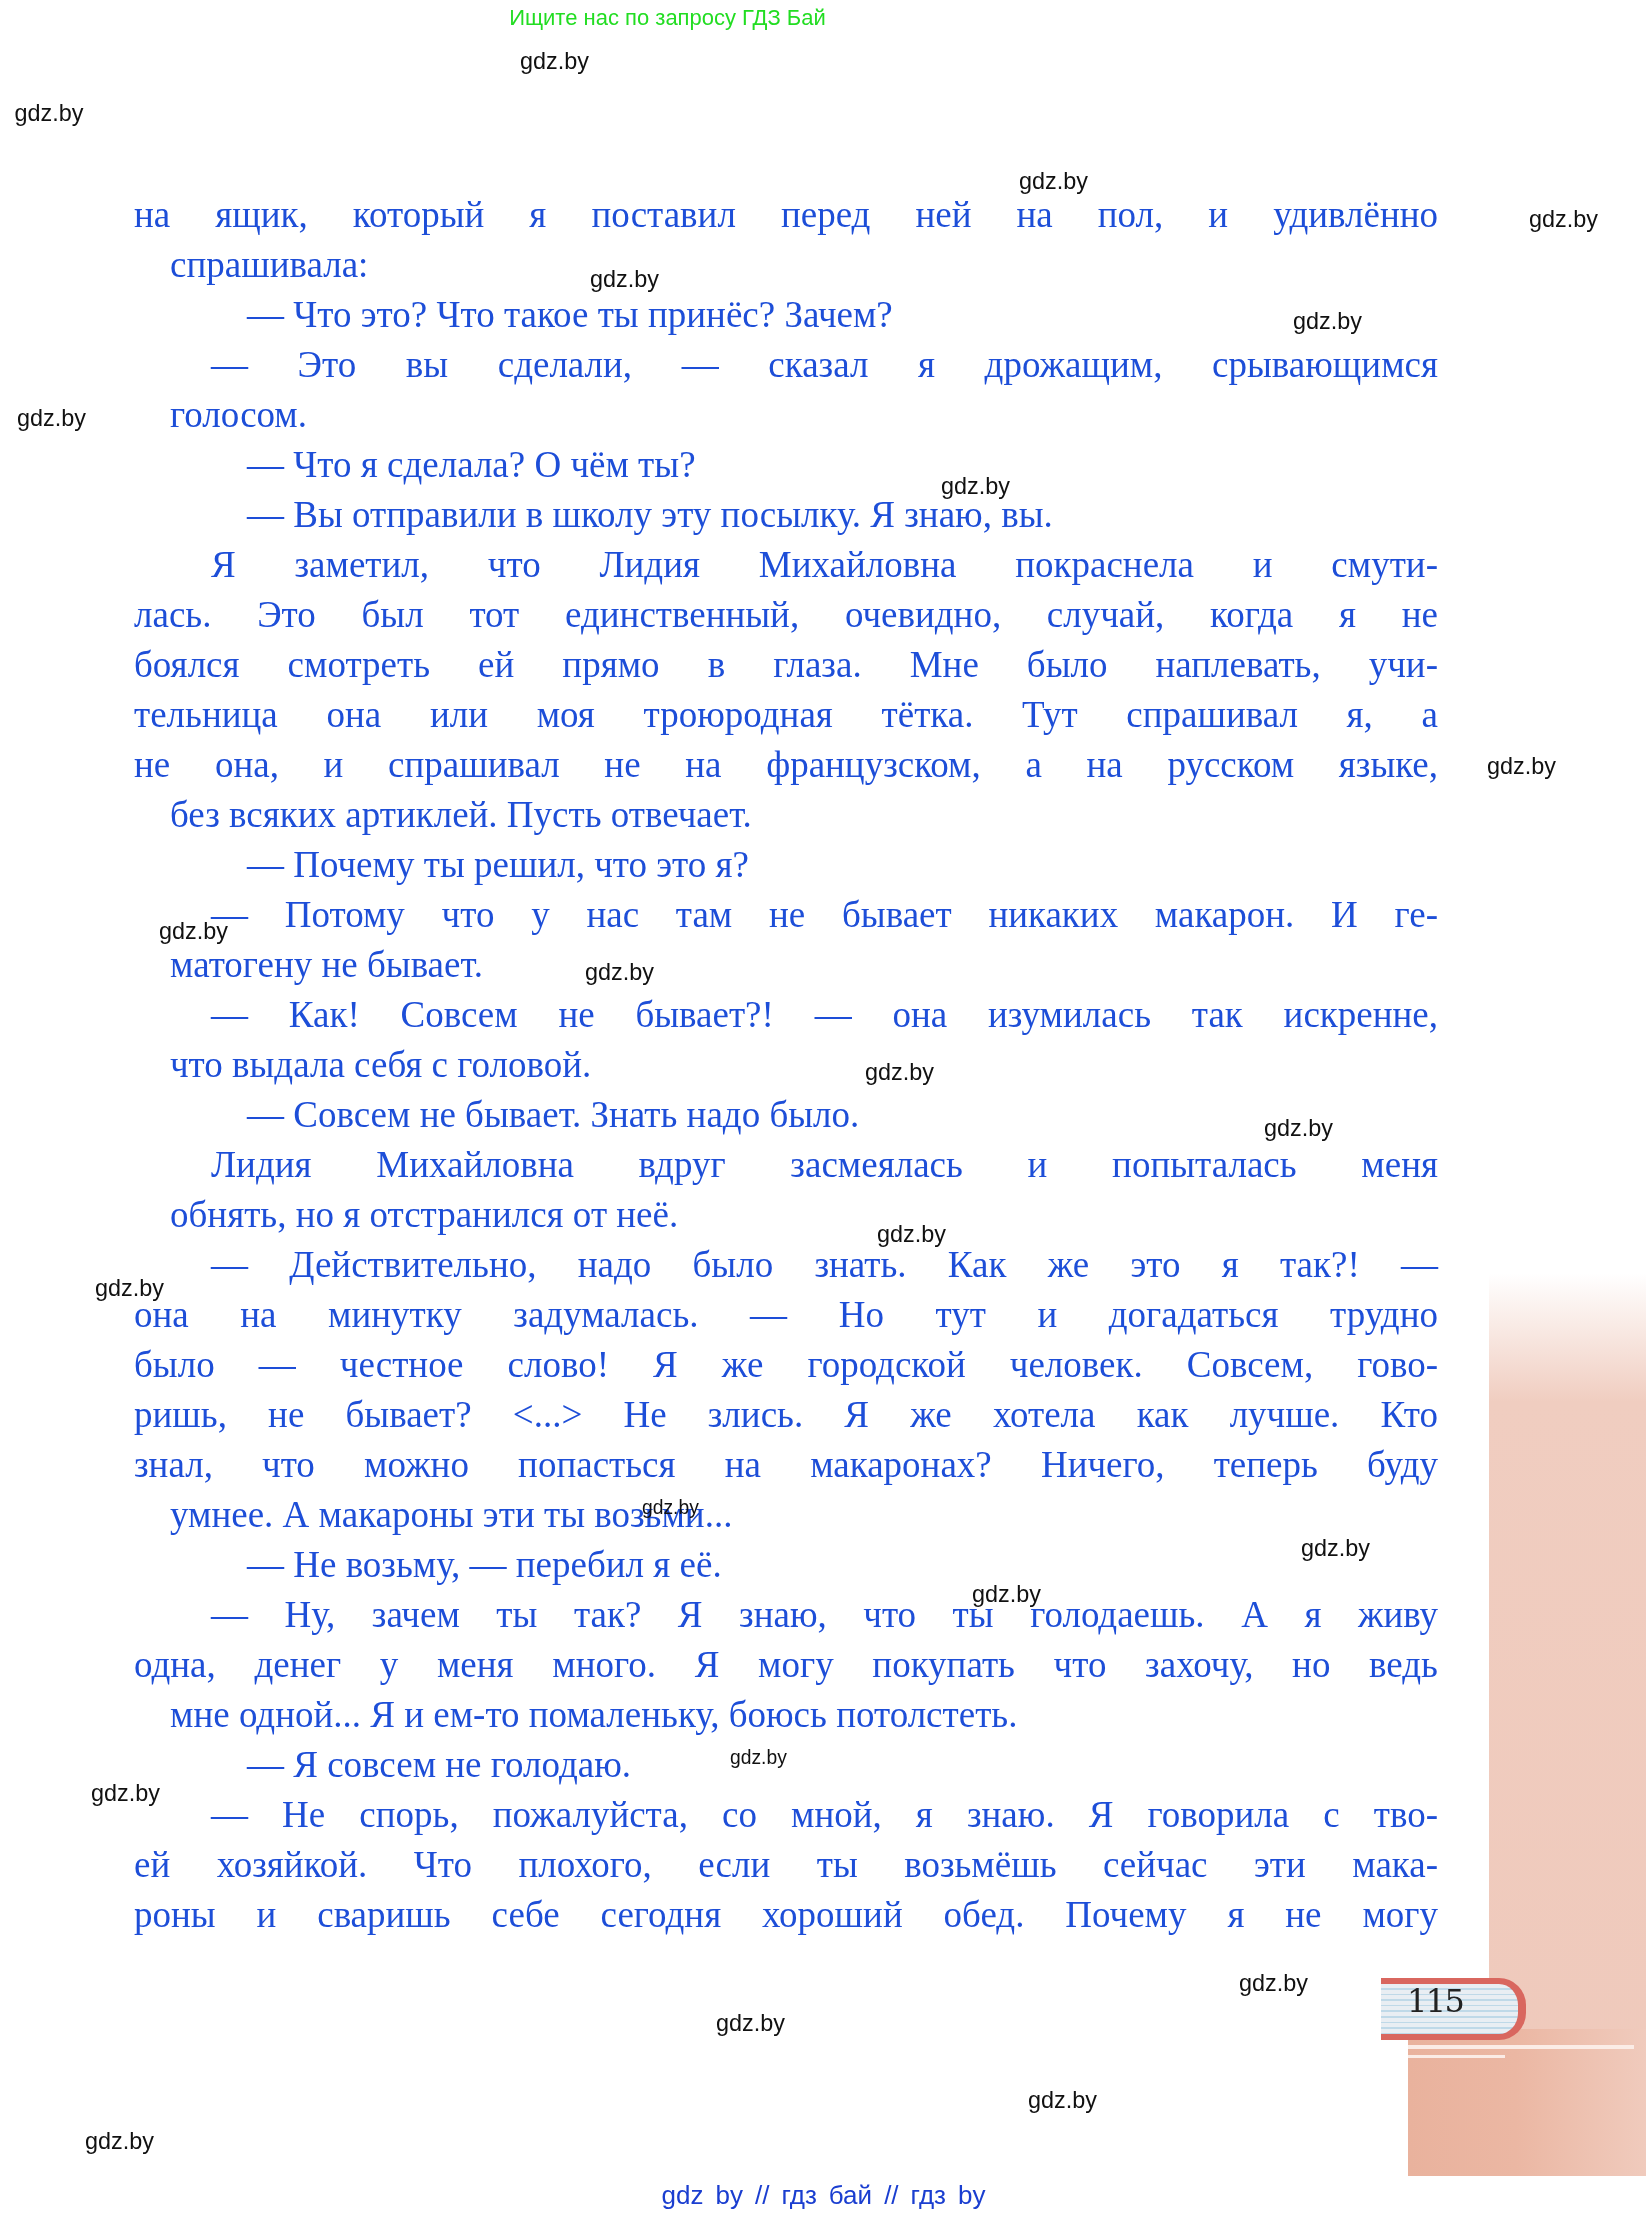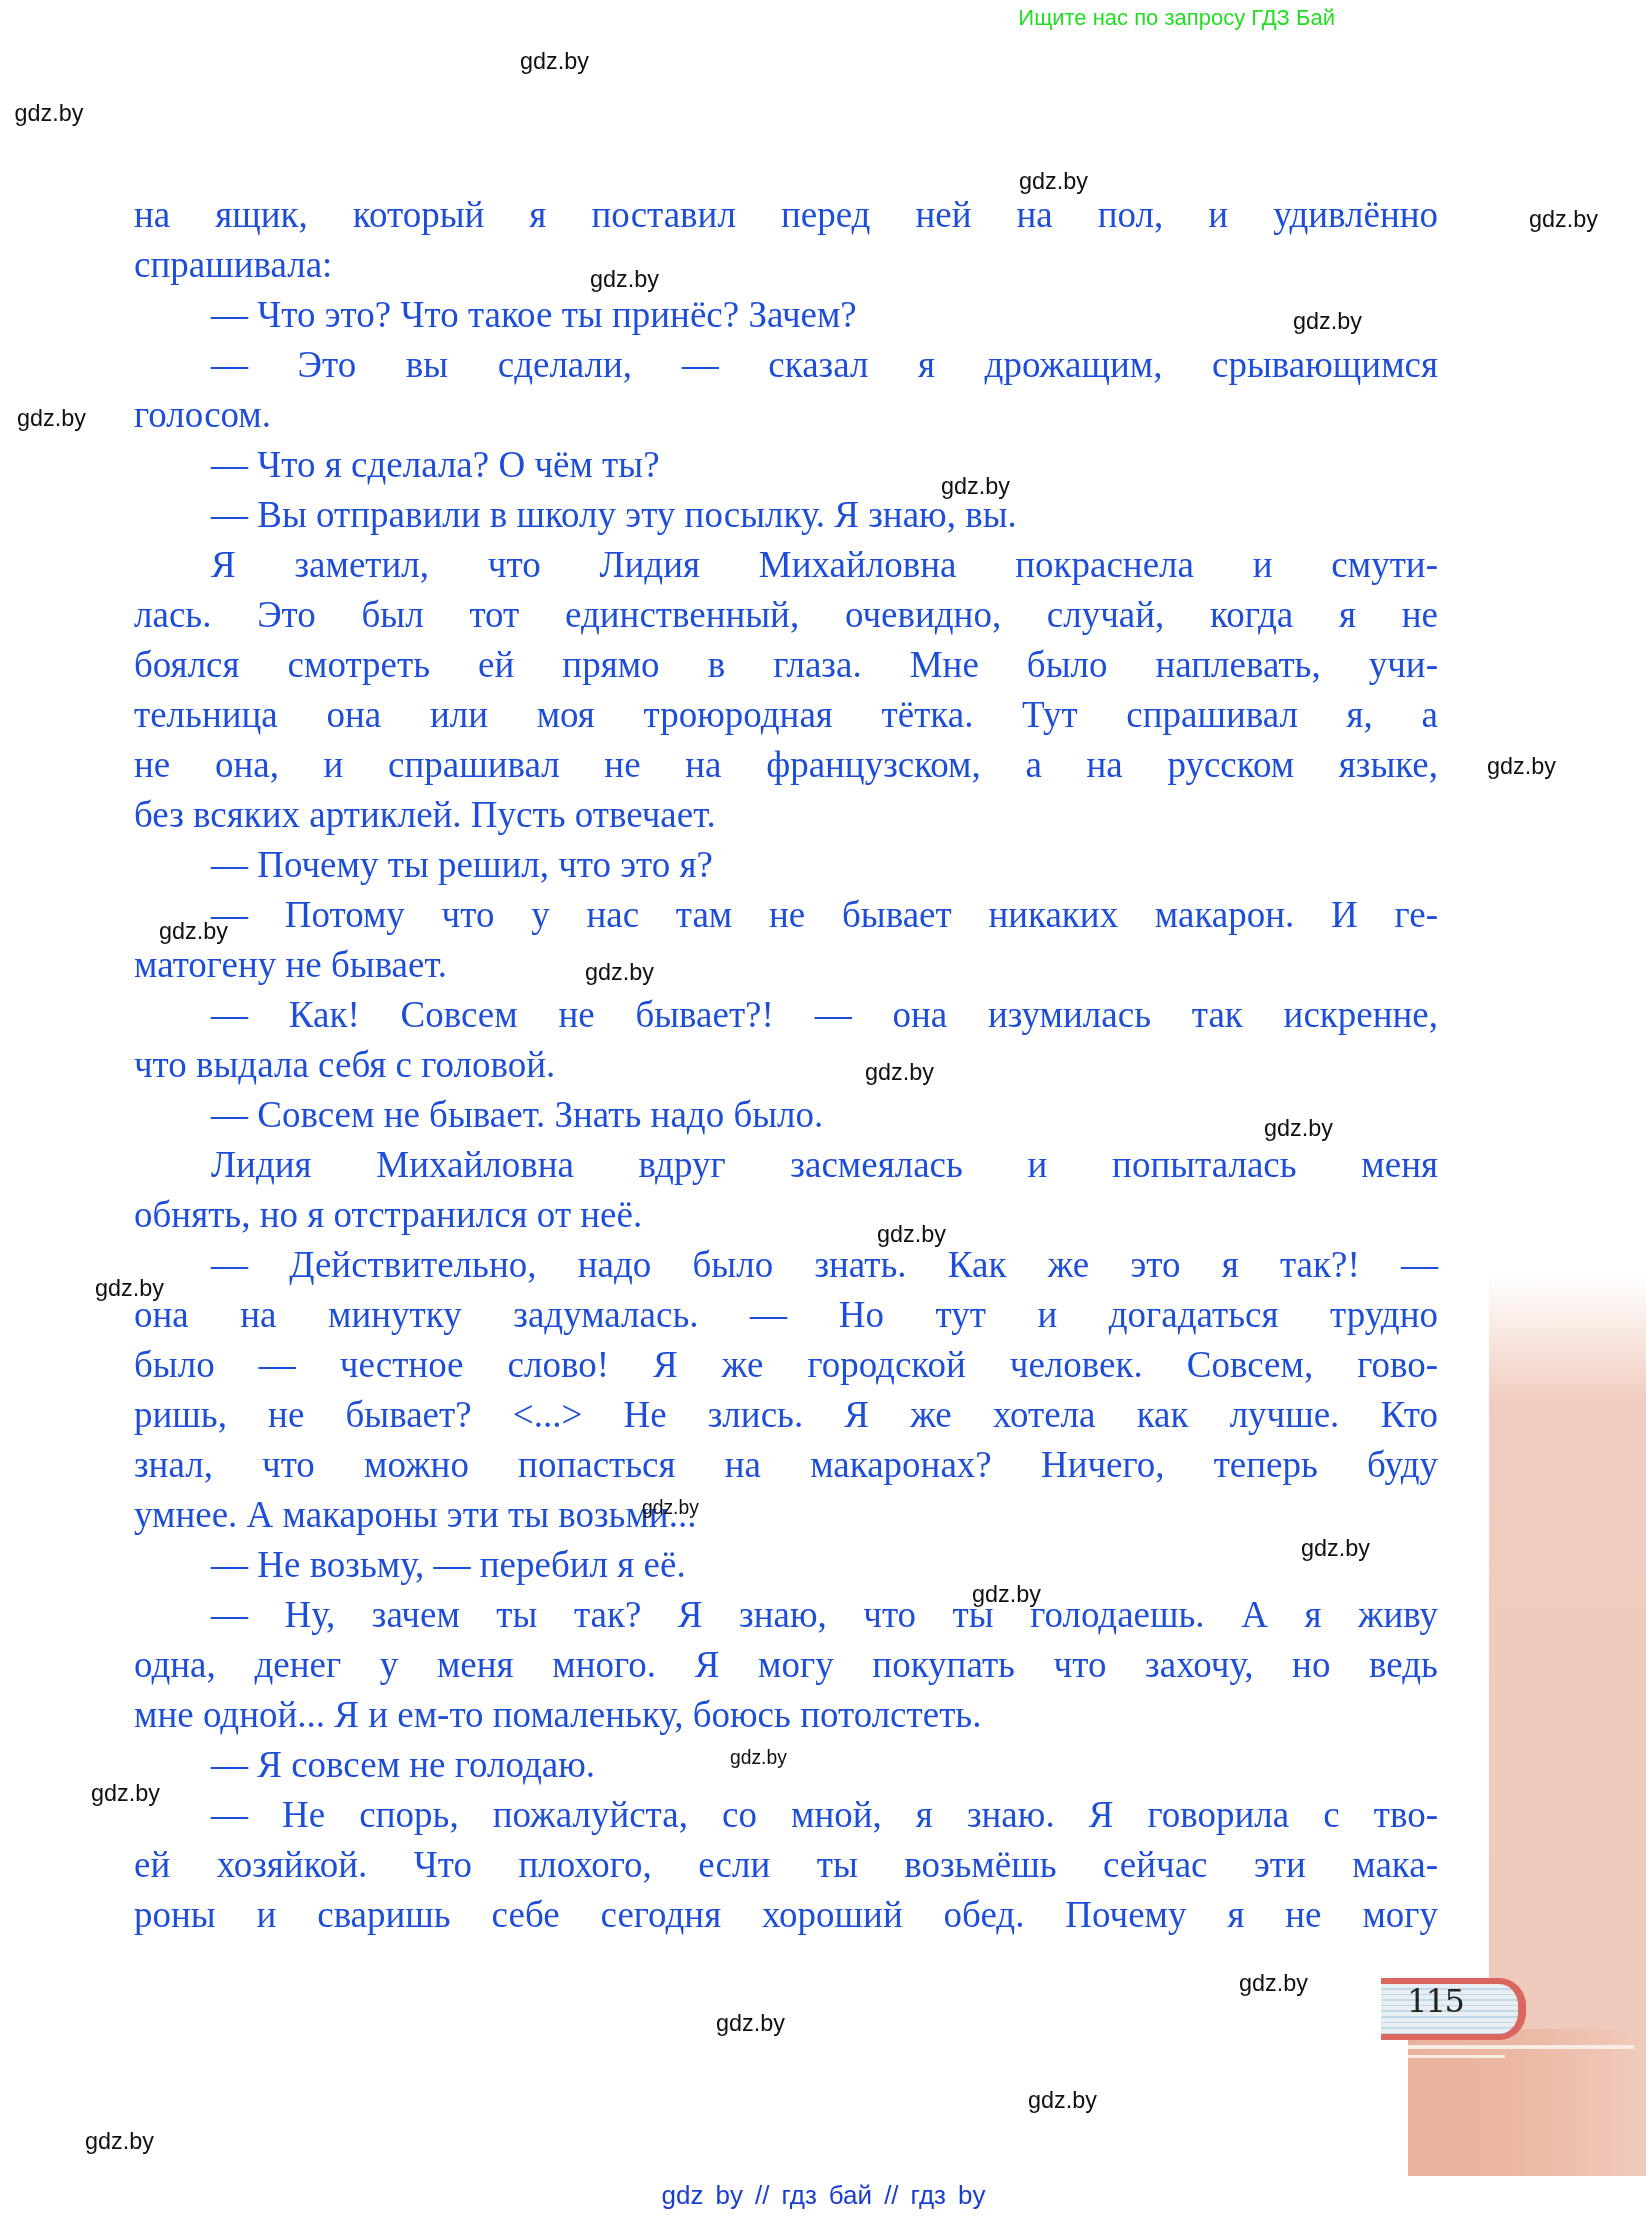--- a/index.html
+++ b/index.html
@@ -1,35 +1,35 @@
 <!DOCTYPE html>
 <html style="font-size:13px"><head>
 <meta charset="utf-8">
 <style>
   html, body { margin:0; padding:0; }
   body { width:1647px; height:2216px; position:relative; background:#ffffff; overflow:hidden; }
-  .banner { position:absolute; top:4.8px; left:0; width:1335px; text-align:right;
+  .banner { position:absolute; top:4.8px; left:0; width:1335px; text-align:center;
     font-family:"Liberation Sans", sans-serif; font-size:22px; color:#22dd22; }
   .pink-panel { position:absolute; left:1489px; top:1273px; width:157px; height:903px;
     background:linear-gradient(to bottom, rgba(242,210,198,0) 0px, rgba(240,205,192,1) 129px, #efc9bb 100%); }
   .pink-block { position:absolute; left:1408px; top:2029px; width:239px; height:147px;
     background:linear-gradient(to right, #e9b29d 0%, #ebb7a3 45%, #f0cbbd 100%); }
   .pink-line1 { position:absolute; left:1408px; top:2045px; width:226px; height:4px; background:#fbece6; }
   .pink-line2 { position:absolute; left:1408px; top:2055px; width:97px; height:3.2px; background:#fbece6; }
   .page-tab { position:absolute; left:1381px; top:1978px; width:137px; height:50px;
     border-top:6.4px solid #d9675f; border-bottom:6.4px solid #d9675f; border-right:8px solid #d9675f;
     border-radius:0 27px 27px 0;
     background:repeating-linear-gradient(to bottom, #e9eef3 0px, #e9eef3 4px, #bfd9e8 4px, #bfd9e8 5.6px);
     box-sizing:content-box; }
   .page-tab .num { position:absolute; left:26px; top:-1.6px; font-family:"DejaVu Serif", serif;
     font-size:32px; color:#222; letter-spacing:-1.6px; }
   .page-text { position:absolute; left:134px; top:190px; width:1304px;
     font-family:Liberation Serif, serif; font-size:37px; line-height:50px; color:#1d4ed8; }
   .line { white-space:nowrap; text-align:justify; text-align-last:justify; height:50px; }
-  .line.last { text-align-last:left; }
+  .line.last { text-align-last:left;margin-left:36px; }
   .line.indent { padding-left:77px; }
   .wm { position:absolute; font-family:"Liberation Sans", sans-serif; font-size:23.4px; color:#111; }
   .wm.small { font-size:19.3px; }
   .footer { position:absolute; top:2180px; left:0; width:1647px; text-align:center;
     font-family:"Liberation Sans", sans-serif; font-size:26px; color:#1a3ed0; word-spacing:4.8px; }
 </style>
 </head>
 <body>
 
 <div class="banner">Ищите нас по запросу ГДЗ Бай</div>

